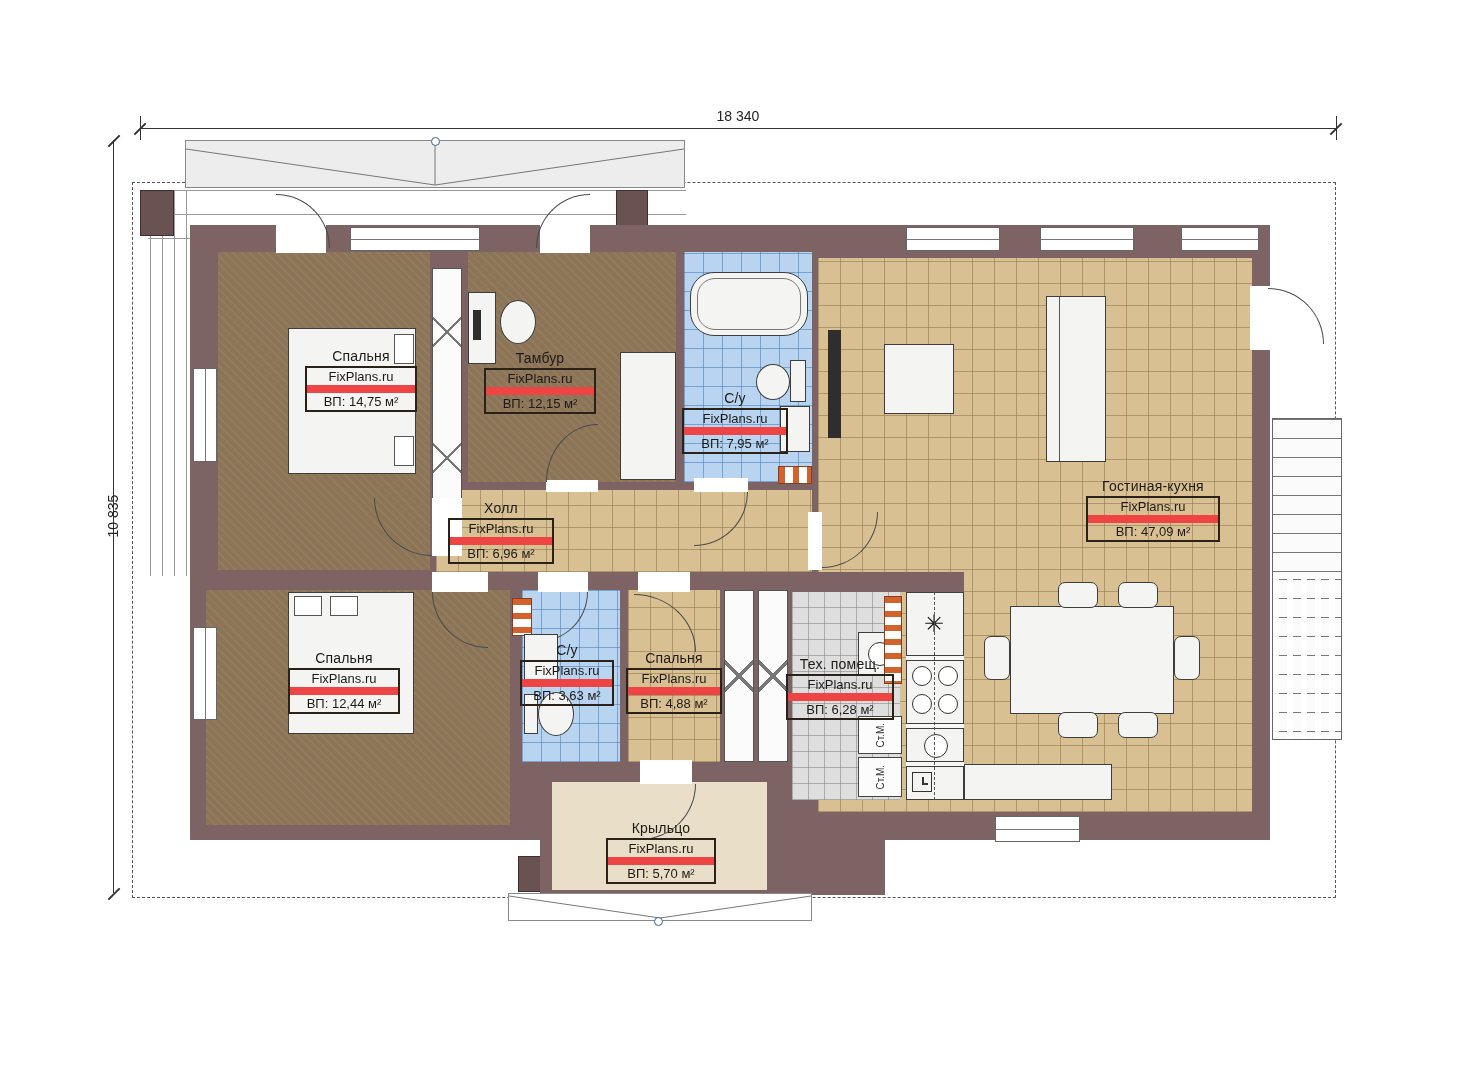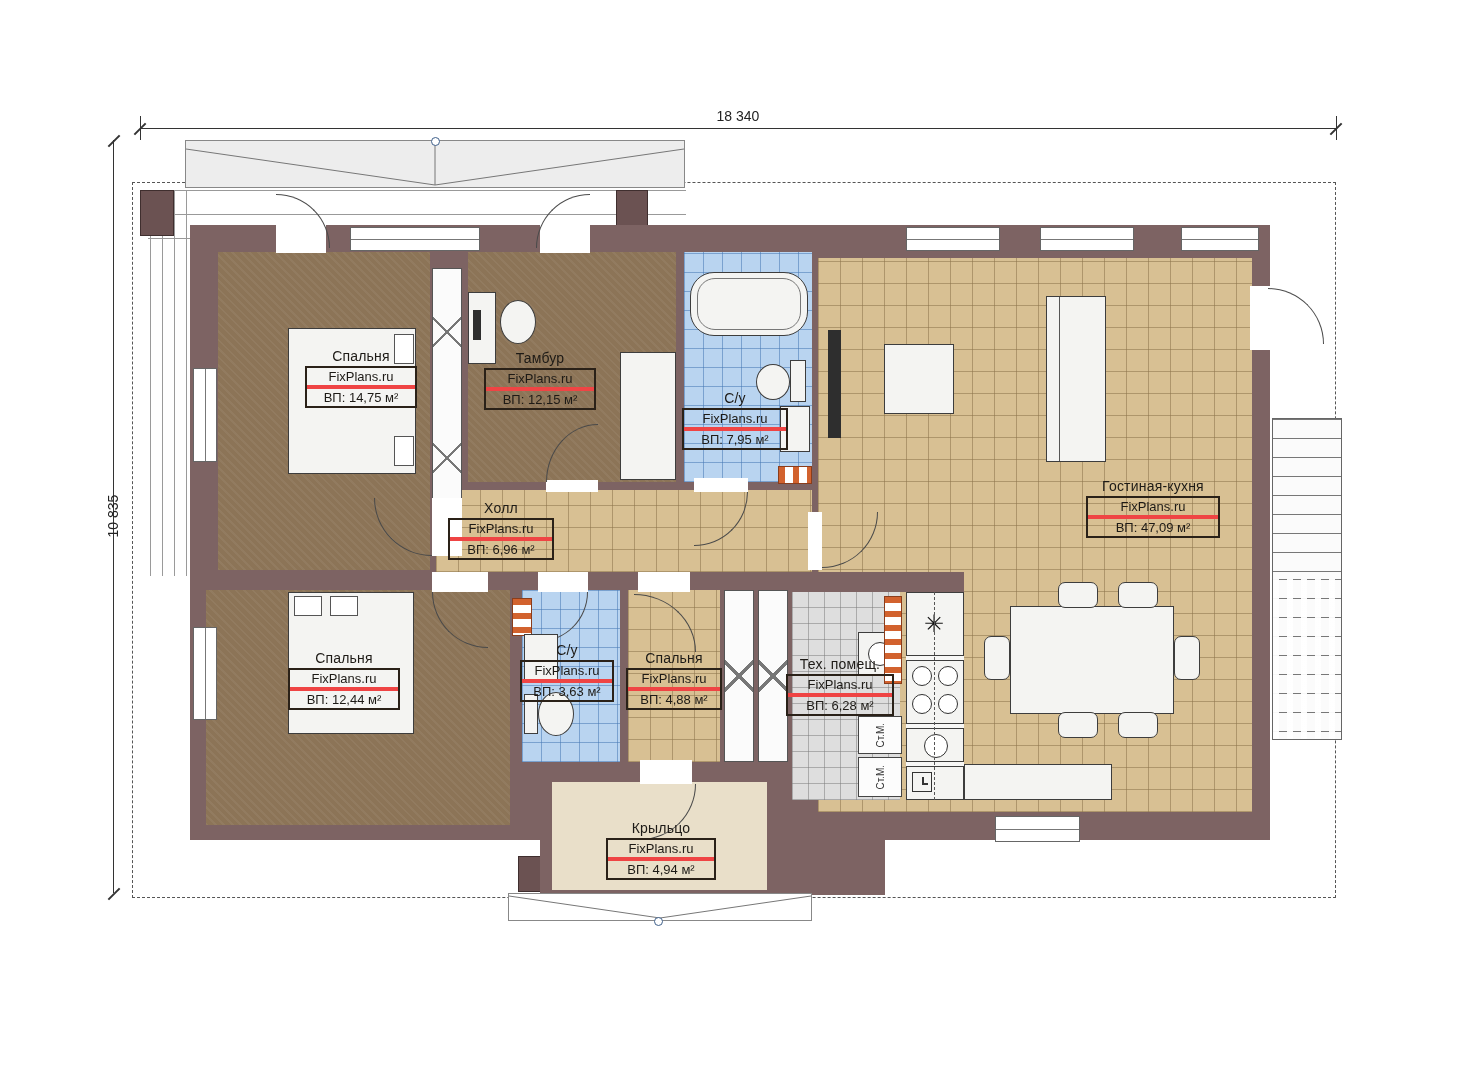--- a/index.html
+++ b/index.html
@@ -49,21 +49,21 @@
   .gap{position:absolute;background:#fff;}
   .arc{position:absolute;box-sizing:border-box;}
   .arc-tl{border-top:1.6px solid #4a4a4a;border-left:1.6px solid #4a4a4a;border-top-left-radius:100% 100%;}
   .arc-tr{border-top:1.6px solid #4a4a4a;border-right:1.6px solid #4a4a4a;border-top-right-radius:100% 100%;}
   .arc-bl{border-bottom:1.6px solid #4a4a4a;border-left:1.6px solid #4a4a4a;border-bottom-left-radius:100% 100%;}
   .arc-br{border-bottom:1.6px solid #4a4a4a;border-right:1.6px solid #4a4a4a;border-bottom-right-radius:100% 100%;}
   
   .room-label{position:absolute;text-align:center;z-index:60;color:#1d1a16;}
   .room-label .rname{font-weight:normal;font-size:14px;margin-bottom:2px;letter-spacing:.2px;}
   .room-label .rbox{border:2px solid #2a2118;}
-  .room-label .wm{border-bottom:4px solid #ef4444;padding:1px 8px;font-size:13px;}
+  .room-label .wm{border-bottom:8px solid #ef4444;padding:1px 8px;font-size:13px;}
   .room-label .ar{padding:1px 4px;font-size:13px;}
   
   .dimline{position:absolute;background:#333;}
   .dimlabel{position:absolute;font-size:14px;color:#222;text-align:center;}
   .tick{position:absolute;width:16px;height:0;border-top:2px solid #333;transform:rotate(-45deg);}
   .marker{position:absolute;width:7px;height:7px;border:1.5px solid #3e5f8a;border-radius:50%;background:#fff;}
   .overhang{position:absolute;border:1.6px dashed #555;box-sizing:border-box;}
   .deckstrip{position:absolute;background:repeating-linear-gradient(180deg,#999 0 1px,transparent 1px 24px);}
   .pergola{position:absolute;background:repeating-linear-gradient(90deg,#9a9a9a 0 1px,transparent 1px 12px);}
   .col{position:absolute;background:#6b5252;border:1.5px solid #3f2e2e;box-sizing:border-box;}
@@ -306,21 +306,21 @@
     <div class="rname">Тех. помещ.</div>
     <div class="rbox">
         <div class="wm">FixPlans.ru</div>
     <div class="ar">ВП: 6,28 м²</div>
       </div>
   </div>
   <div class="room-label" style="left:606px;top:820px;width:110px">
     <div class="rname">Крыльцо</div>
     <div class="rbox">
         <div class="wm">FixPlans.ru</div>
-    <div class="ar">ВП: 4,94 м²</div>
+    <div class="ar">ВП: 5,70 м²</div>
       </div>
   </div>
 
   <div class="dimline" style="left:140px;top:128px;width:1196px;height:1px"></div>
   <div class="tick" style="left:132px;top:128px"></div>
   <div class="tick" style="left:1328px;top:128px"></div>
   <div class="dimline" style="left:140px;top:116px;width:1px;height:24px"></div>
   <div class="dimline" style="left:1336px;top:116px;width:1px;height:24px"></div>
   <div class="dimlabel" style="left:688px;top:108px;width:100px">18 340</div>
 

